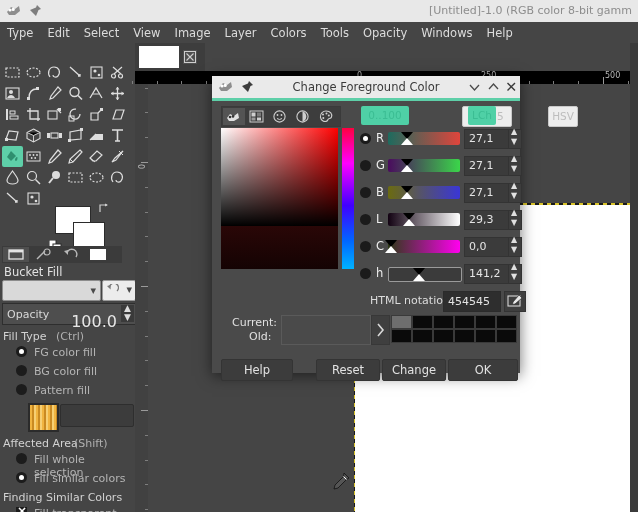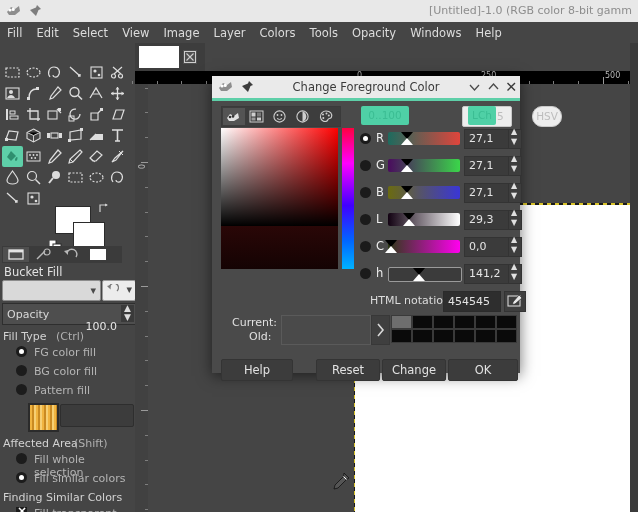--- a/index.html
+++ b/index.html
@@ -40,21 +40,21 @@
   .dtab.active{background:#4f4f4f;}
   #dock .dock-title{position:absolute;left:4px;top:19px;font-size:11.5px;color:#e2e2e2;}
 
   #presetrow{position:absolute;left:2px;top:34px;width:132px;height:20px;}
   #presetbox{position:absolute;left:0;top:0;width:97px;height:19px;background:#d9d9d9;border:1px solid #8c8c8c;border-radius:2px;}
   #presetbtn{position:absolute;left:100px;top:0;width:32px;height:19px;background:#ececec;border:1px solid #9a9a9a;border-radius:2px;}
 
   #opacityrow{position:absolute;left:2px;top:57px;width:132px;height:20px;background:#3c3c3c;border:1px solid #2e2e2e;}
   #opacityfill{position:absolute;left:0;top:0;width:100%;height:100%;background:#4e4e4e;}
   #opacityrow .olabel{position:absolute;left:4px;top:4px;font-size:11px;color:#d8d8d8;}
-  #opacityrow .oval{position:absolute;right:18px;top:16px;font-size:11px;color:#e6e6e6;}
+  #opacityrow .oval{position:absolute;right:18px;top:8px;font-size:16px;color:#e6e6e6;}
   #opacityrow .ospin{position:absolute;right:1px;top:1px;width:13px;height:17px;background:#3a3a3a;}
 
   .sectlabel{position:absolute;left:3px;font-size:11px;color:#d2d2d2;}
   .radio{position:absolute;width:11px;height:11px;border-radius:50%;background:#1c1c1c;}
   .radio.on:after{content:"";position:absolute;left:3px;top:3px;width:5px;height:5px;border-radius:50%;background:#fff;}
   .rlabel{position:absolute;font-size:11px;color:#b5b5b5;}
   .chk{position:absolute;width:11px;height:11px;background:#1c1c1c;}
   .chk.on:after{content:"\00D7";position:absolute;left:1px;top:-3px;font-size:12px;color:#fff;font-weight:bold;}
 
   #patsw{position:absolute;left:28px;top:157px;width:27px;height:25px;border:2px solid #2b2b2b;
@@ -161,21 +161,21 @@
   </span>
   <span class="tb-icon" style="left:27px;">
     <svg width="16" height="16" viewBox="0 0 16 16">
         <path d="M10 2 L14 6 L11.5 7 L9 13 L3 7 L9 4.5 Z" fill="#7d7d7d"></path>
       </svg>
   </span>
   <span class="tb-title">[Untitled]-1.0 (RGB color 8-bit gamm</span>
 </div>
 
 <div class="abs" id="menubar">
-  <span class="mi">Fill</span><span class="mi">Edit</span><span class="mi">Select</span><span class="mi">View</span><span class="mi">Image</span><span class="mi">Layer</span><span class="mi">Colors</span><span class="mi">Tools</span><span class="mi">Opacity</span><span class="mi">Windows</span><span class="mi">Help</span>
+  <span class="mi">Type</span><span class="mi">Edit</span><span class="mi">Select</span><span class="mi">View</span><span class="mi">Image</span><span class="mi">Layer</span><span class="mi">Colors</span><span class="mi">Tools</span><span class="mi">Opacity</span><span class="mi">Windows</span><span class="mi">Help</span>
 </div>
 
 <div class="abs" id="toolbox">
   <div class="toolgrid" id="toolgrid">
       <div class="tool">
         <svg width="15" height="15" viewBox="0 0 15 15">
           <rect x="1" y="3" width="13" height="9" fill="none" stroke="#ddd" stroke-width="1.2" stroke-dasharray="2 1.5"></rect>
         </svg>
       </div>
       <div class="tool">
@@ -654,21 +654,21 @@
       </div>
     </div>
 
     <div id="svsquare"></div>
     <div id="svsquare2"></div>
     <div id="huebar"></div>
 
     <div class="modebtn on" style="left:149px;top:5px;width:48px;">0..100</div>
     <div class="modebtn off" style="left:202px;top:5px;width:48px;">0..255</div>
     <div class="modebtn on" style="left:256px;top:5px;width:28px;">LCh</div>
-    <div class="modebtn off" style="left:272px;top:5px;width:28px;border-radius:10px;">HSV</div>
+    <div class="modebtn off" style="left:288px;top:5px;width:28px;">HSV</div>
 
     <div id="sliders" class="abs" style="left:140px;top:28px;">
         <div class="srow" style="top: 0px;">
           <div class="sdot on"></div>
           <div class="slab">R</div>
           <div class="strack" style="background:linear-gradient(to right,#1d6b5e 0%,#e0453c 100%);">
             <div class="smark" style="left:13.440000000000001px"></div>
             <div class="smark2" style="left:13.440000000000001px"></div>
           </div>
           <div class="sval">

